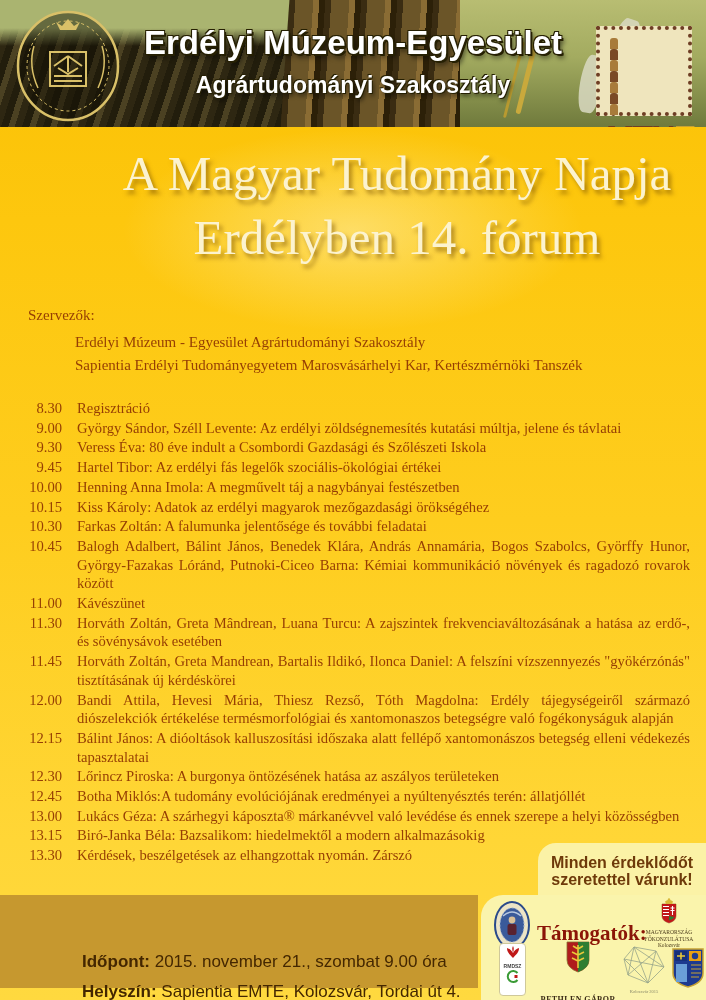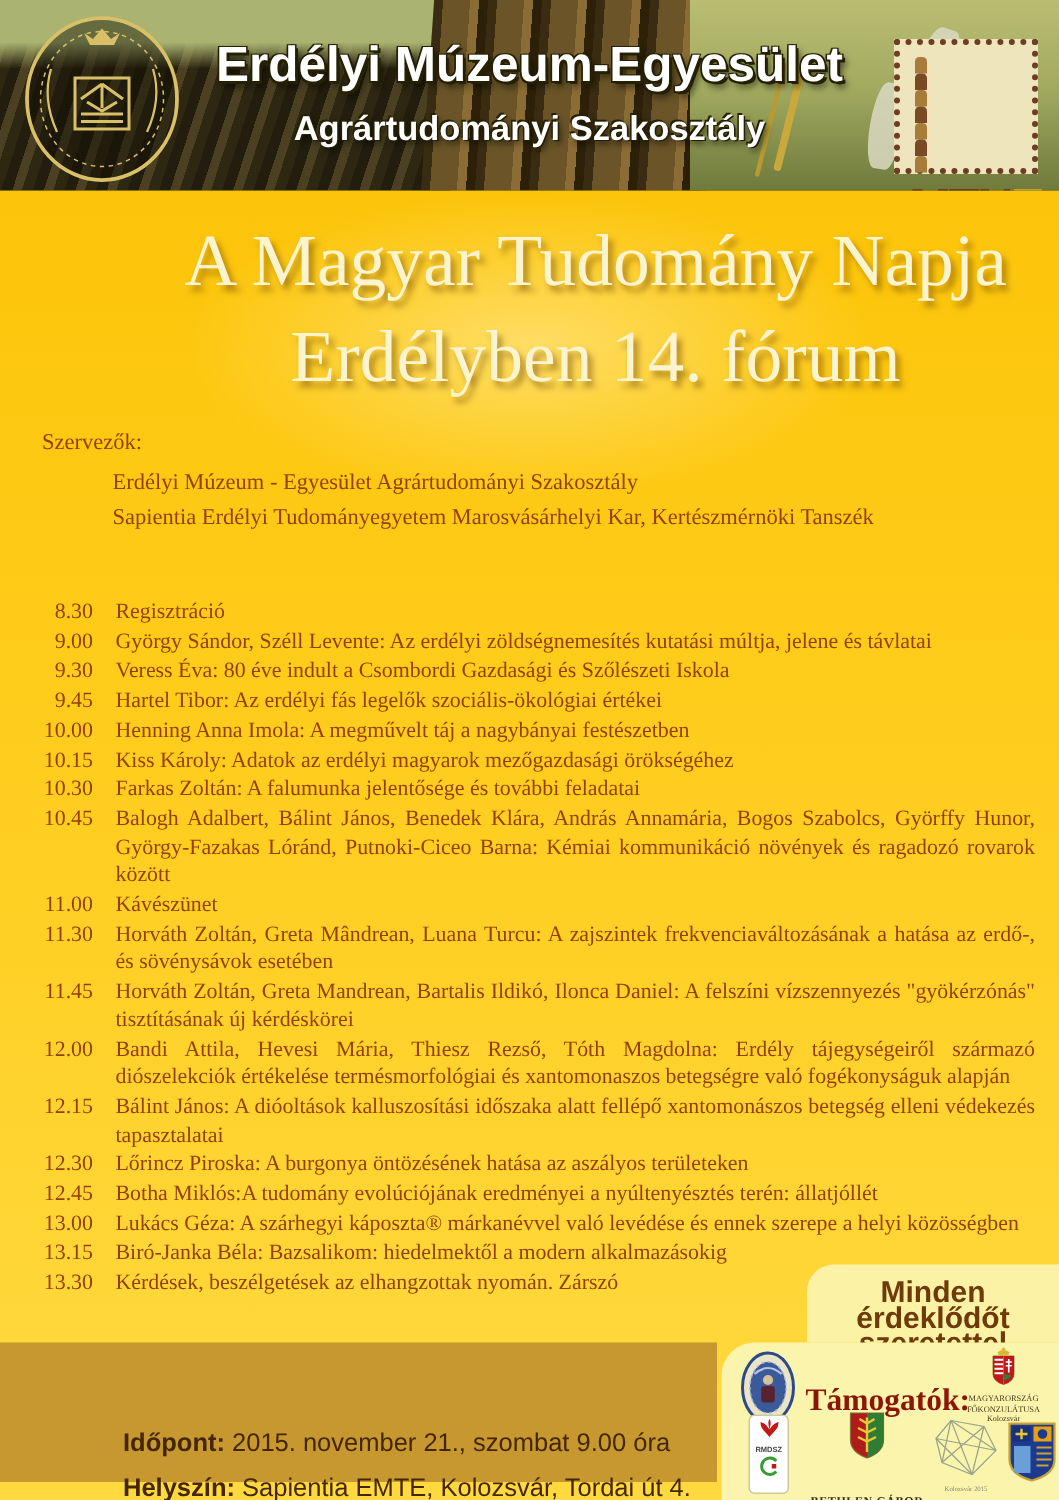--- a/index.html
+++ b/index.html
@@ -40,35 +40,35 @@
   .mtne-word{font-family:"Liberation Sans",sans-serif;font-weight:700;font-size:34px;line-height:.9;
         letter-spacing:-2px;text-align:center;color:#6e3e24;}
   .mtne-word .alt{color:#c8a233;}
 
   
   .poster-title{position:absolute;left:0;top:142px;width:706px;text-align:center;
      font-family:"Liberation Serif",serif;font-size:49px;line-height:64px;color:#FCF3CF;
      text-shadow:3px 4px 4px rgba(110,70,0,.55);padding-left:44px;}
 
   
-  .organizers{position:absolute;left:28px;top:284px;width:660px;color:#963F04;font-size:15px;line-height:23px;font-family:Liberation Serif, serif;}
+  .organizers{position:absolute;left:28px;top:304px;width:660px;color:#963F04;font-size:15px;line-height:23px;font-family:Liberation Serif, serif;}
   .organizers .label{margin-bottom:4px;}
   .organizers .item{padding-left:47px;}
 
   
   .schedule{position:absolute;left:18px;top:399px;width:672px;color:#963F04;font-size:14.6px;font-family:Liberation Serif, serif;}
   .schedule .row{display:flex;margin-bottom:1px;line-height:18.7px;}
   .schedule .time{width:44px;flex:0 0 44px;text-align:right;margin-right:15px;}
   .schedule .desc{flex:1;text-align:justify;}
   .schedule .row:last-child .desc, .schedule .desc{text-align-last:left;}
 
   
   .welcome{position:absolute;left:538px;top:843px;width:168px;height:52px;background:#FBF2A6;
      border-radius:18px 0 0 0;text-align:center;padding-top:11px;box-sizing:border-box;
-     font-family:"Liberation Sans",sans-serif;font-weight:700;font-size:20px;line-height:17px;color:#6E3A0A;}
+     font-family:"Liberation Sans",sans-serif;font-weight:700;font-size:16px;line-height:17px;color:#6E3A0A;}
 
   
   .footer-bar{position:absolute;left:0;top:895px;width:478px;height:93px;background:#C6982F;
      font-family:"Liberation Sans",sans-serif;color:#442701;}
   .footer-line{position:absolute;left:82px;font-size:17px;}
   .footer-line b{font-weight:700;}
   .fl1{top:40px;margin-top:47px;} .fl2{top:57px;}
 
   
   .sponsors{position:absolute;left:481px;top:895px;width:225px;height:105px;background:#FAF4AC;

